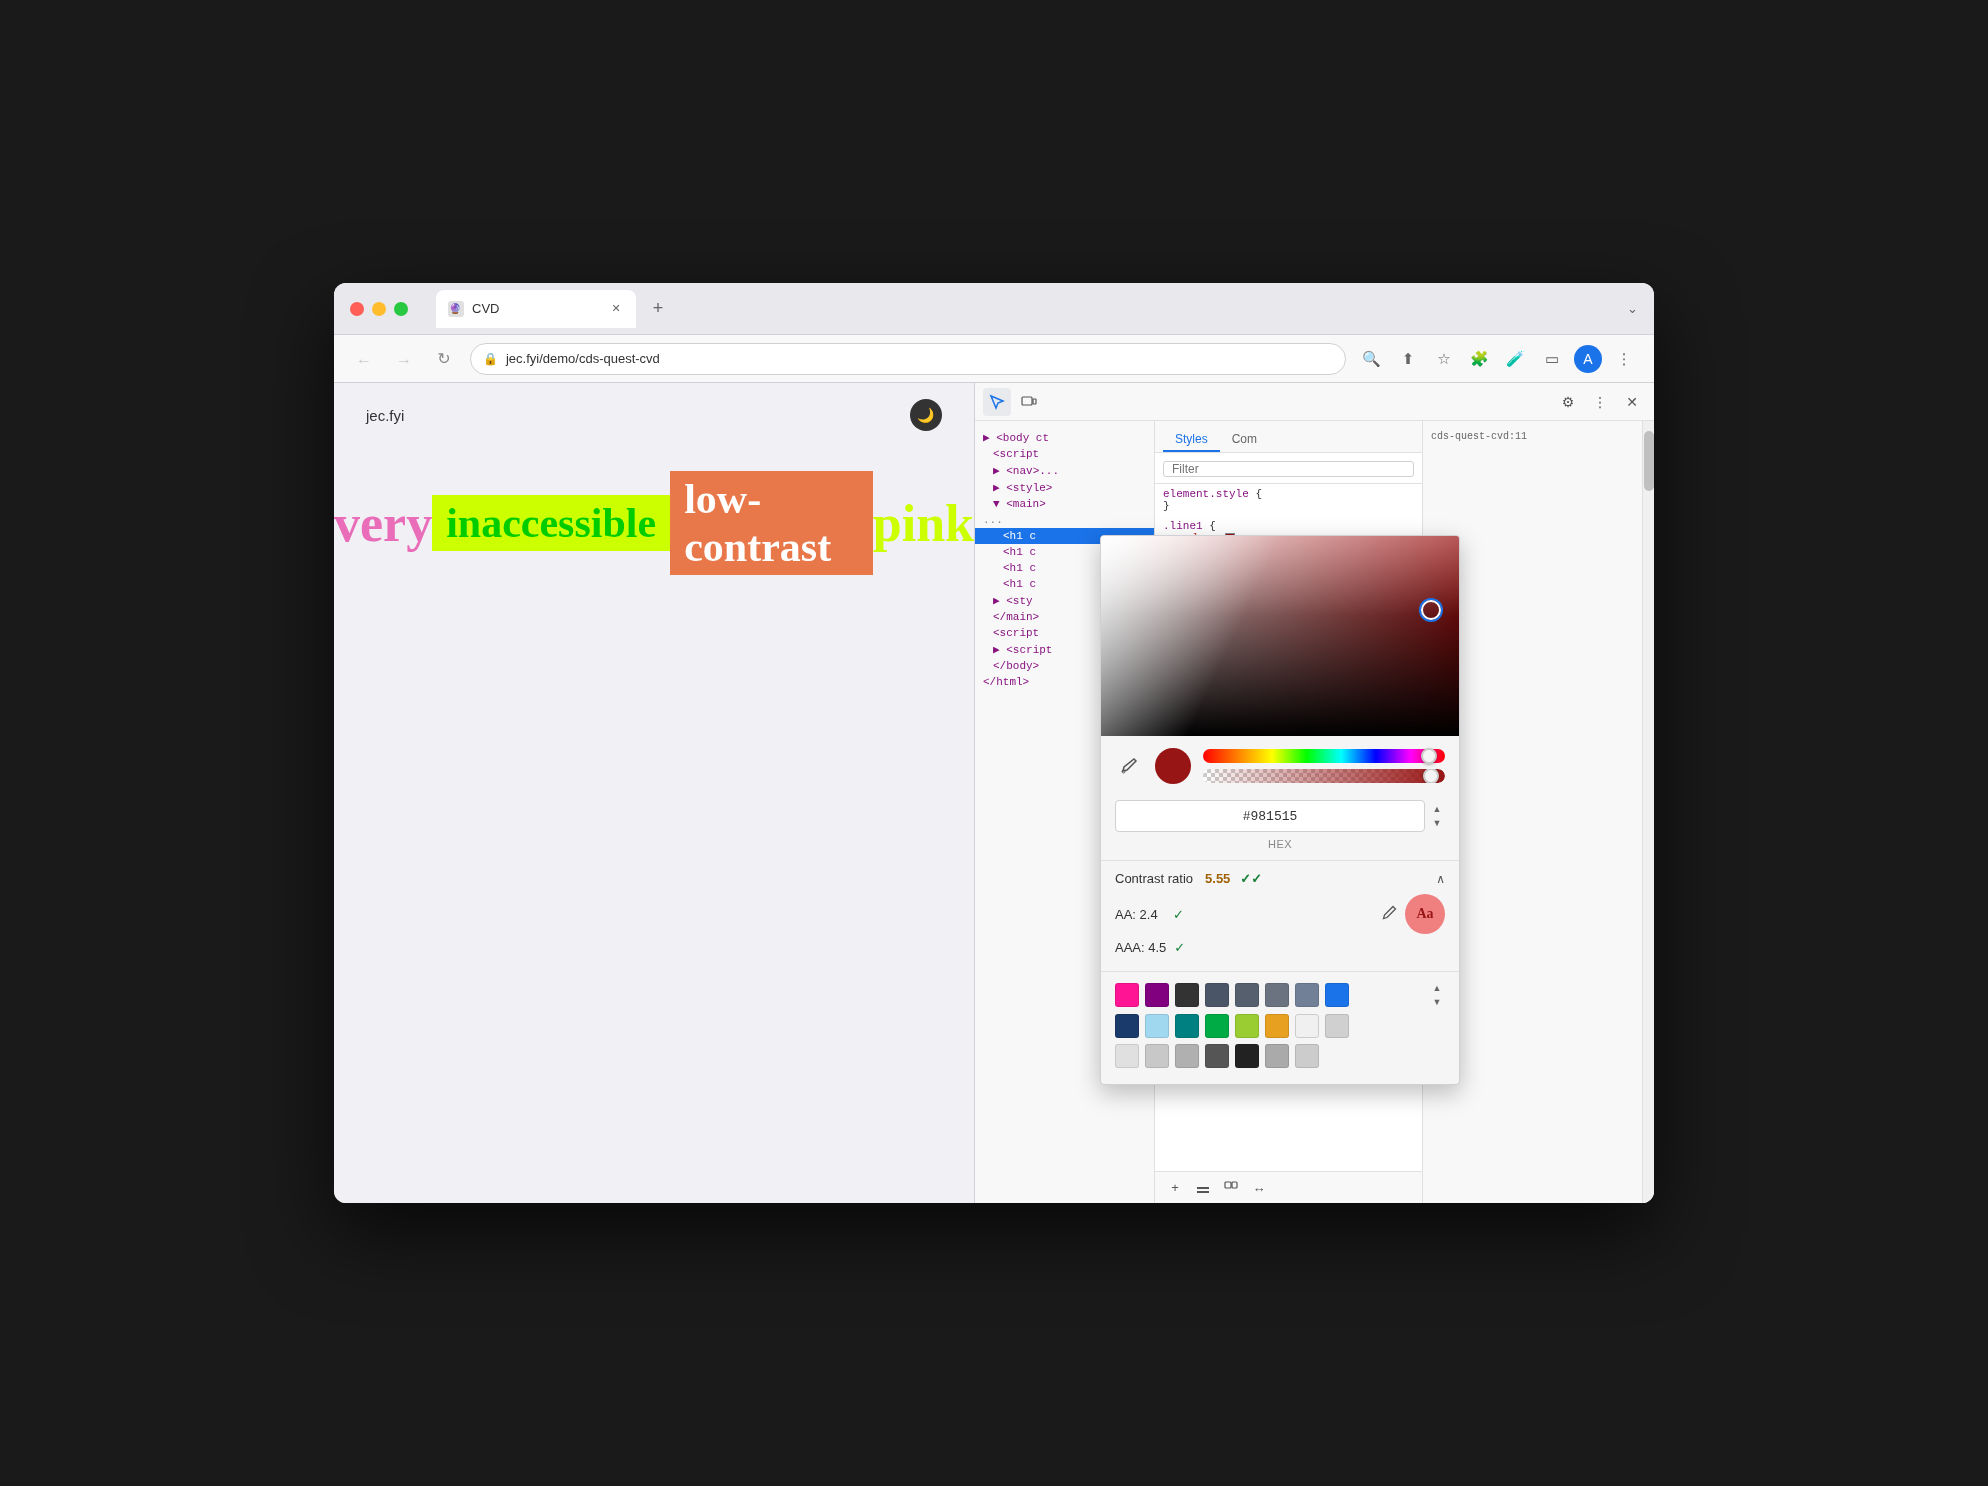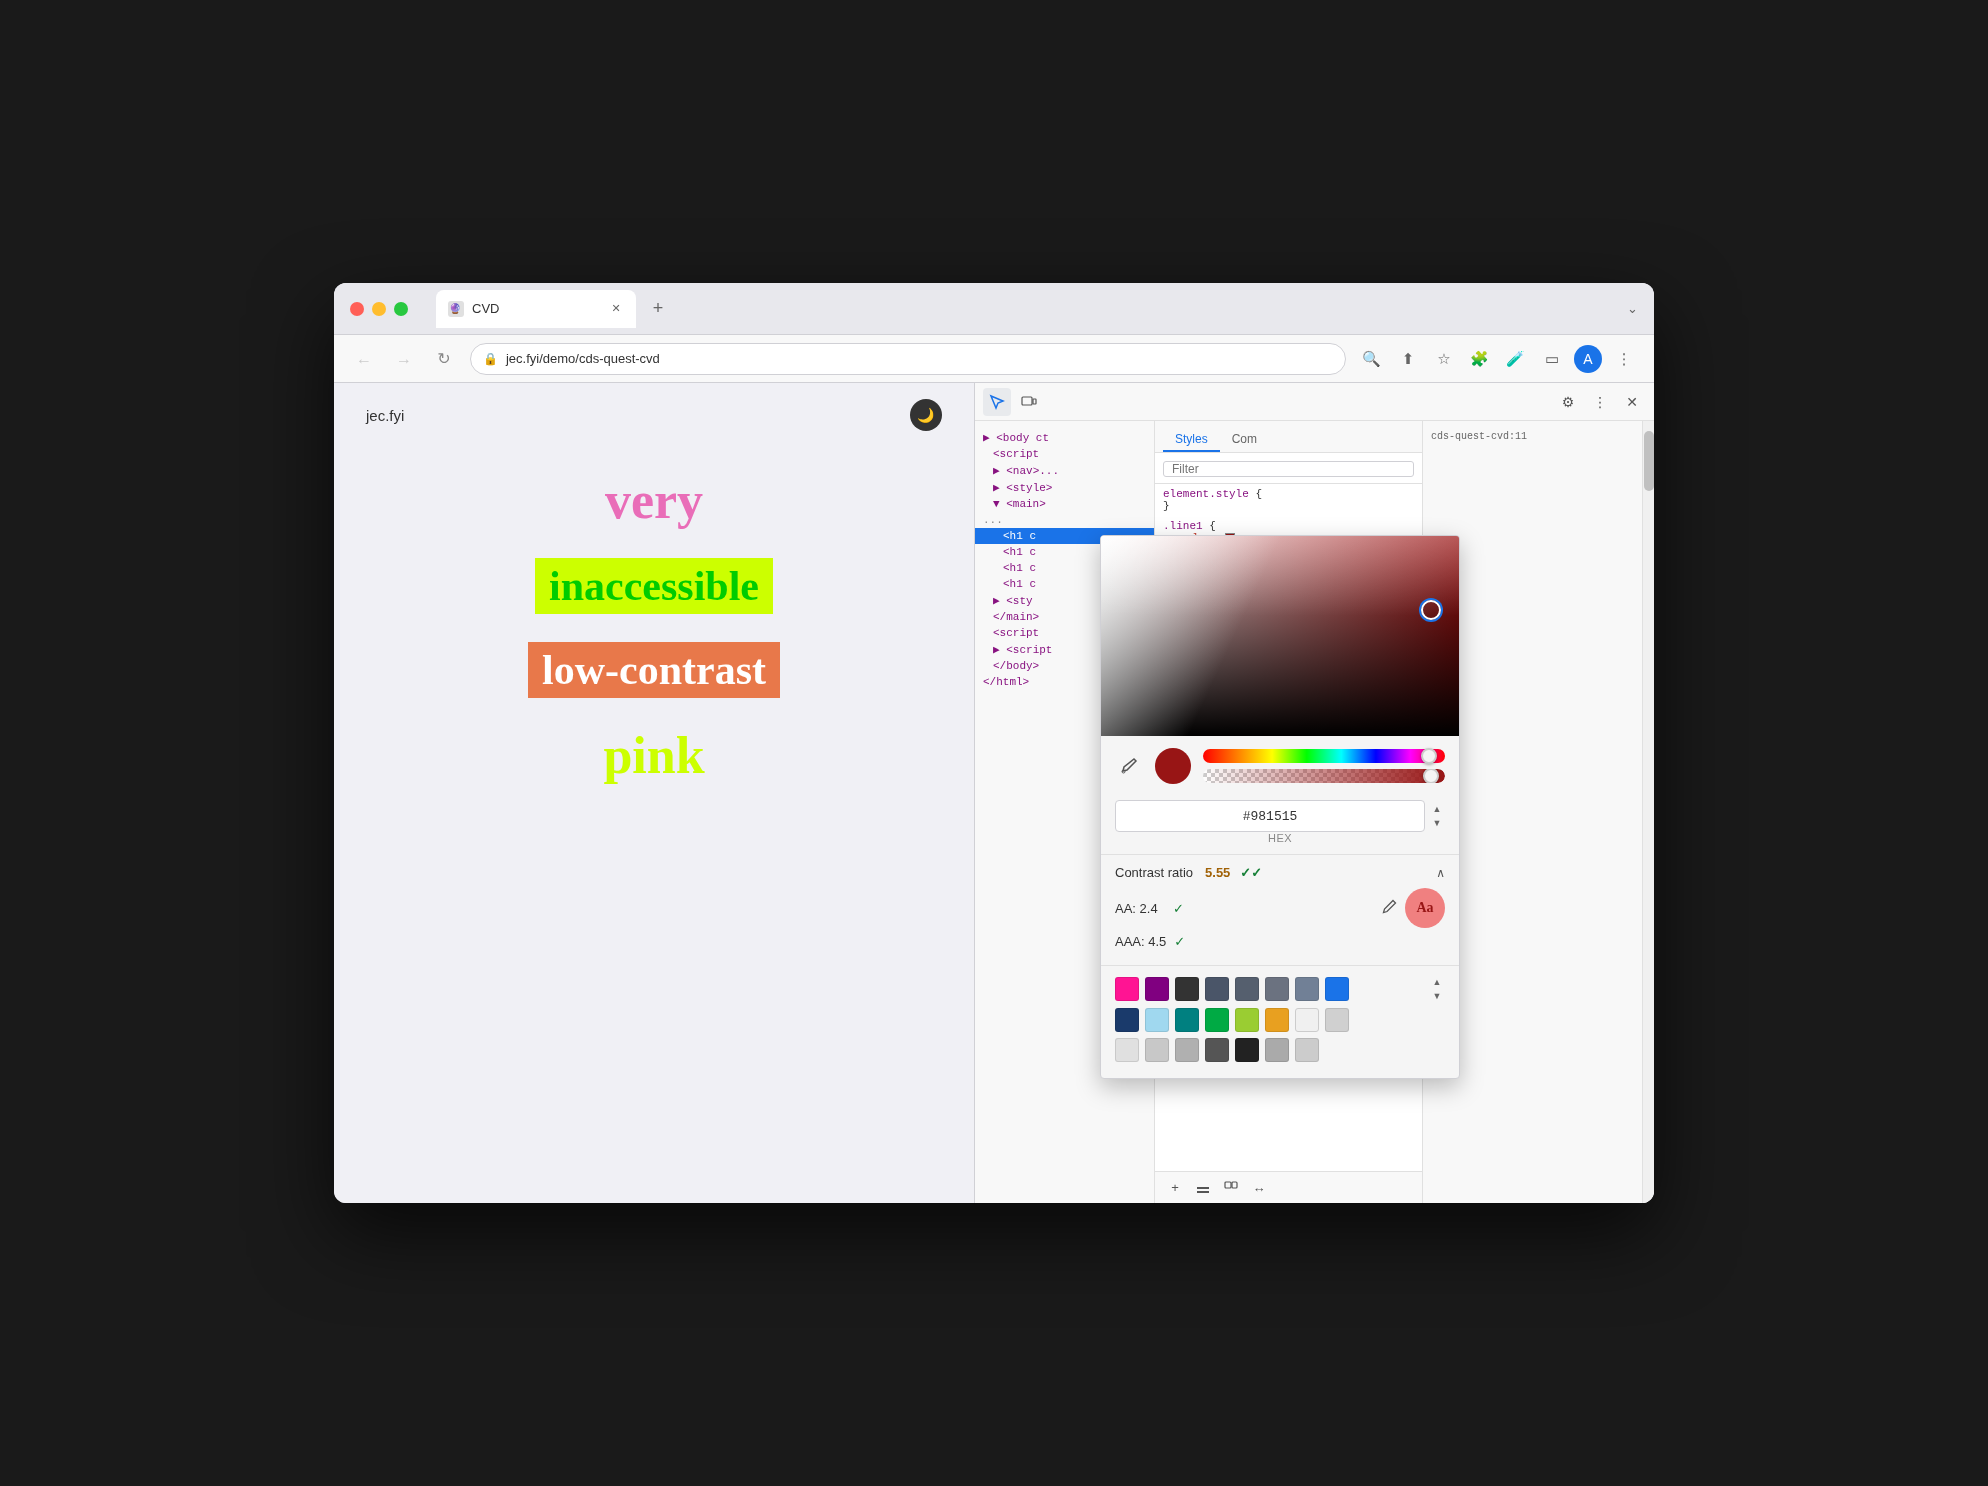--- a/index.html
+++ b/index.html
@@ -234,24 +234,22 @@
       display: flex;
       align-items: center;
       justify-content: center;
       color: white;
       font-size: 14px;
       cursor: pointer;
     }
 
     .webpage-words {
       display: flex;
-      flex-direction: column;
       align-items: center;
       padding: 24px 0;
-      gap: 28px;
       justify-content: space-between;
     }
 
     .word-very {
       font-size: 52px;
       font-weight: 700;
       color: #e96db8;
       font-family: Georgia, serif;
     }
 
@@ -607,21 +605,21 @@
       background: #f5f5f5;
       border: 2px solid #ccc;
       box-shadow: 0 1px 3px rgba(0,0,0,0.3);
     }
 
     .cp-hex-row {
       padding: 4px 14px 10px;
       display: flex;
       flex-direction: column;
       align-items: center;
-      gap: 0;
+      gap: 6px;
     }
 
     .cp-hex-container {
       display: flex;
       align-items: center;
       gap: 4px;
       width: 100%;
     }
 
     .cp-hex-input {

